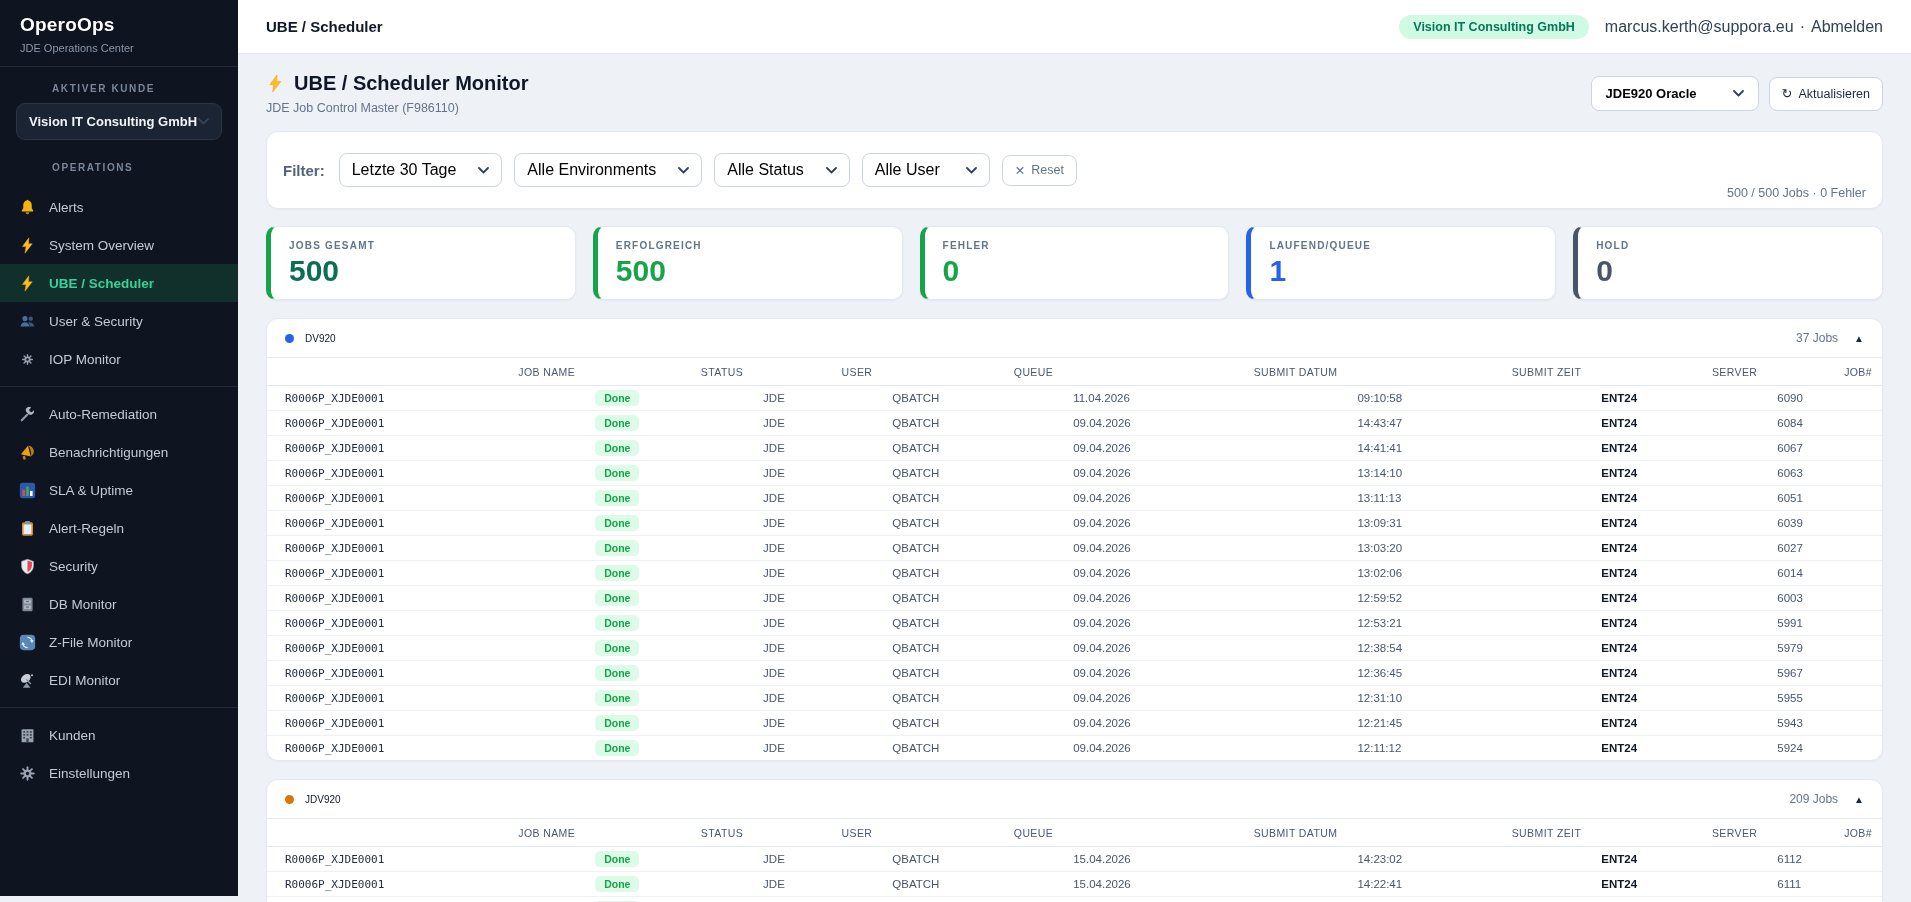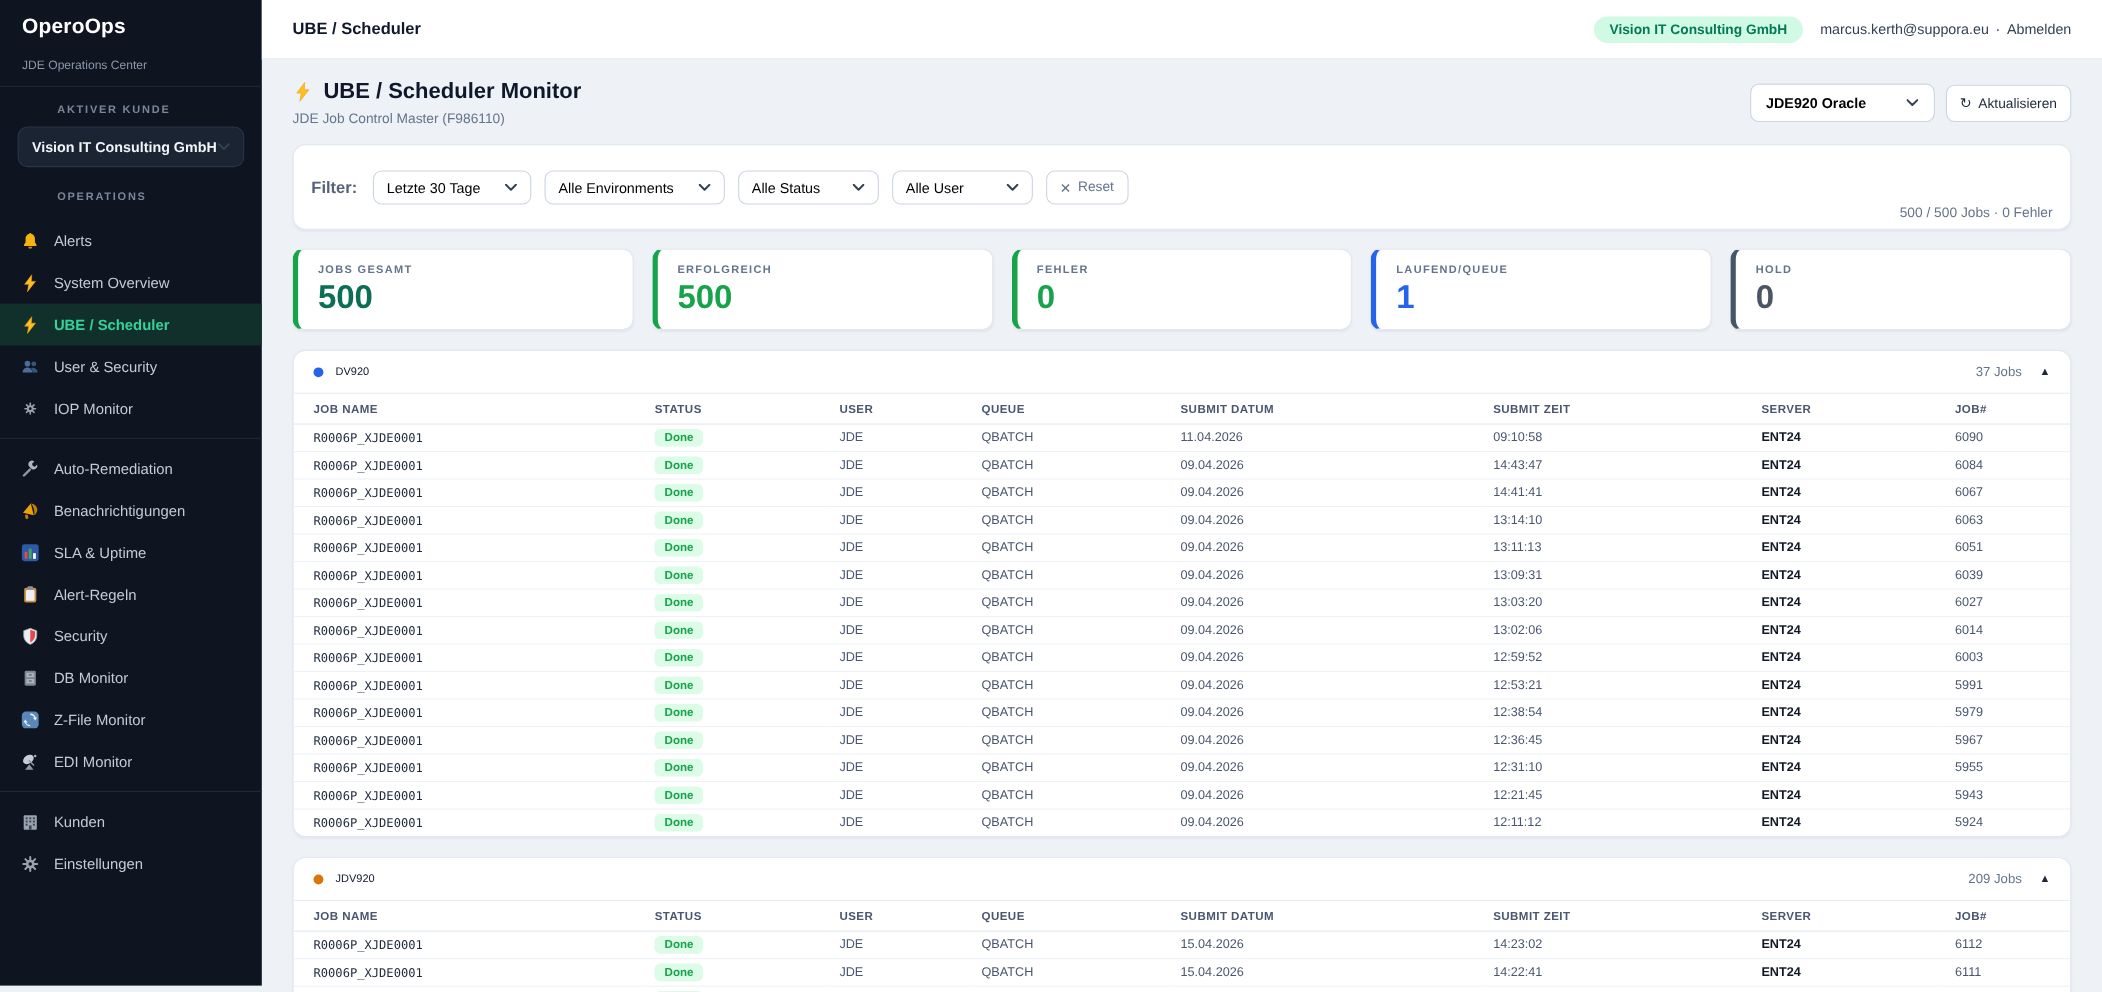--- a/index.html
+++ b/index.html
@@ -3,77 +3,77 @@
 <meta charset="utf-8">
 <style>
   * { margin:0; padding:0; box-sizing:border-box; }
   html,body { width:1911px; height:902px; overflow:hidden; }
   body { font-family:"Liberation Sans", sans-serif; background:#eef2f6; display:flex; color:#0f172a; }
 
   
   .sidebar { width:238px; min-width:238px; height:896px; background:#0e1420; color:#cbd5e1; display:flex; flex-direction:column; overflow:hidden; }
   .logo-block { padding:14px 20px 12px; border-bottom:1px solid #1f2937; }
   .logo-title { color:#fff; font-size:19px; font-weight:bold; letter-spacing:.2px; }
-  .logo-sub { color:#8b97a8; font-size:11px; margin-top:18px; }
+  .logo-sub { color:#8b97a8; font-size:11px; margin-top:6px; }
   .cust-section { padding:16px 16px 0; }
   .side-label { color:#7b8798; font-size:10px; letter-spacing:1.6px; font-weight:bold; margin-bottom:9px;margin-left:36px; }
   .cust-select { background:#1b2433; border:1px solid #2b3546; border-radius:9px; padding:10px 12px; display:flex; align-items:center; justify-content:space-between; color:#f1f5f9; font-size:13px; font-weight:600; cursor:pointer; }
   .ops-label { padding:22px 16px 6px; }
   .nav { flex:1; }
   .nav-item { display:flex; align-items:center; gap:13px; padding:10px 18px; font-size:13.5px; color:#c3cbd6; cursor:pointer; }
   .nav-item.active { background:#12302b; color:#35d399; font-weight:bold; }
   .nav-icon { width:18px; height:18px; display:inline-flex; align-items:center; justify-content:center; flex:none; }
   .nav-icon svg { width:17px; height:17px; }
   .nav-icon.small svg { width:13px; height:13px; }
   .nav-divider { border-top:1px solid #1f2937; margin:8px 0; }
 
   
   .main { flex:1; display:flex; flex-direction:column; min-width:0; }
   .topbar { height:54px; min-height:54px; background:#fff; border-bottom:1px solid #e2e8f0; display:flex; align-items:center; justify-content:space-between; padding:0 28px; }
   .topbar-title { font-size:15px; font-weight:600; }
   .topbar-right { display:flex; align-items:center; gap:16px; }
   .cust-badge { background:#d1fae5; color:#047857; font-size:12.5px; font-weight:600; padding:5px 14px; border-radius:999px; }
-  .user-area { font-size:13px; color:#334155; display:flex; gap:6px; align-items:center; }
+  .user-area { font-size:16px; color:#334155; display:flex; gap:6px; align-items:center; }
   .logout { color:#334155; text-decoration:none; cursor:pointer; }
 
   
   .content { flex:1; padding:18px 28px 0; overflow:hidden; }
   .page-head { display:flex; justify-content:space-between; align-items:flex-start; }
   .page-title { font-size:20px; font-weight:bold; display:flex; align-items:center; gap:9px; }
   .page-sub { font-size:12.5px; color:#64748b; margin-top:6px; }
   .head-actions { display:flex; gap:10px; align-items:center; margin-top:4px; }
   .select { background:#fff; border:1px solid #cbd5e1; border-radius:8px; display:flex; align-items:center; justify-content:space-between; gap:22px; cursor:pointer; color:#000000; }
   .env-select { padding:9px 14px; font-size:13px; font-weight:bold; min-width:168px; }
   .chev { color:#334155; flex:none; display:inline-flex; }
   .btn { background:#fff; border:1px solid #cbd5e1; border-radius:8px; padding:9px 12px; font-size:12.5px; color:#1e293b; display:flex; align-items:center; gap:6px; cursor:pointer; }
   .btn .glyph { font-size:13px; line-height:1; }
 
   
   .filter-card { margin-top:16px; background:#fff; border:1px solid #e2e8f0; border-radius:12px; padding:8px 16px; display:flex; align-items:center; gap:12px; box-shadow:0 1px 2px rgba(15,23,42,.04); }
   .filter-label { font-size:15px; font-weight:bold; color:#55627a; margin-right:2px; }
-  .filter-select { padding:7px 12px; font-size:13px; min-width:128px; }
+  .filter-select { padding:7px 12px; font-size:16px; min-width:128px; }
   .reset-btn { padding:7px 12px; font-size:12.5px; color:#64748b; }
   .filter-summary { margin-left:auto; font-size:12.5px; color:#64748b;margin-top:46px; }
 
   
   .stats-row { display:flex; gap:17px; margin-top:17px; }
   .stat-card { flex:1; background:#fff; border:1px solid #e2e8f0; border-left:5px solid #16a34a; border-radius:10px; padding:13px 18px 12px; box-shadow:0 1px 2px rgba(15,23,42,.05); }
   .stat-label { font-size:10px; font-weight:bold; letter-spacing:1.2px; color:#64748b; }
   .stat-value { font-size:30px; font-weight:bold; margin-top:3px; line-height:1.1; }
 
   
   .section-card { margin-top:18px; background:#fff; border:1px solid #e2e8f0; border-radius:12px; box-shadow:0 1px 2px rgba(15,23,42,.04); overflow:hidden; }
   .section-head { display:flex; align-items:center; padding:12px 18px; border-bottom:1px solid #e8edf3; }
   .dot { width:9px; height:9px; border-radius:50%; margin-right:11px; }
   .section-name { font-size:10px; font-weight:normal; }
   .section-right { margin-left:auto; display:flex; align-items:center; gap:16px; }
   .jobs-count { font-size:12px; color:#64748b; }
   .collapse-arrow { font-size:10px; color:#1f2937; cursor:pointer; }
   table { width:100%; border-collapse:collapse; table-layout:fixed; }
-  th { text-align:left; font-size:10.5px; font-weight:bold; color:#4a5770; letter-spacing:.4px; padding:8px 10px 7px; border-bottom:1px solid #e2e8f0; white-space:nowrap; }
+  th { text-align:right; font-size:10.5px; font-weight:normal; color:#4a5770; letter-spacing:.4px; padding:8px 10px 7px; border-bottom:1px solid #e2e8f0; white-space:nowrap; }
   td { font-size:11.5px; color:#49566e; padding:4px 10px; border-bottom:1px solid #eef2f7; white-space:nowrap; overflow:hidden; }
   th:first-child, td:first-child { padding-left:18px; }
   tr:last-child td { border-bottom:none; }
   .cell-job_name { font-family:"DejaVu Sans Mono", monospace; font-size:11px; color:#1e293b; }
   .cell-server { font-weight:bold; color:#111827; }
   .status-badge { display:inline-block; background:#dcfce7; color:#16a34a; font-size:10.5px; font-weight:bold; padding:2px 9px; border-radius:5px; }
 </style>
 </head>
 <body>
 

